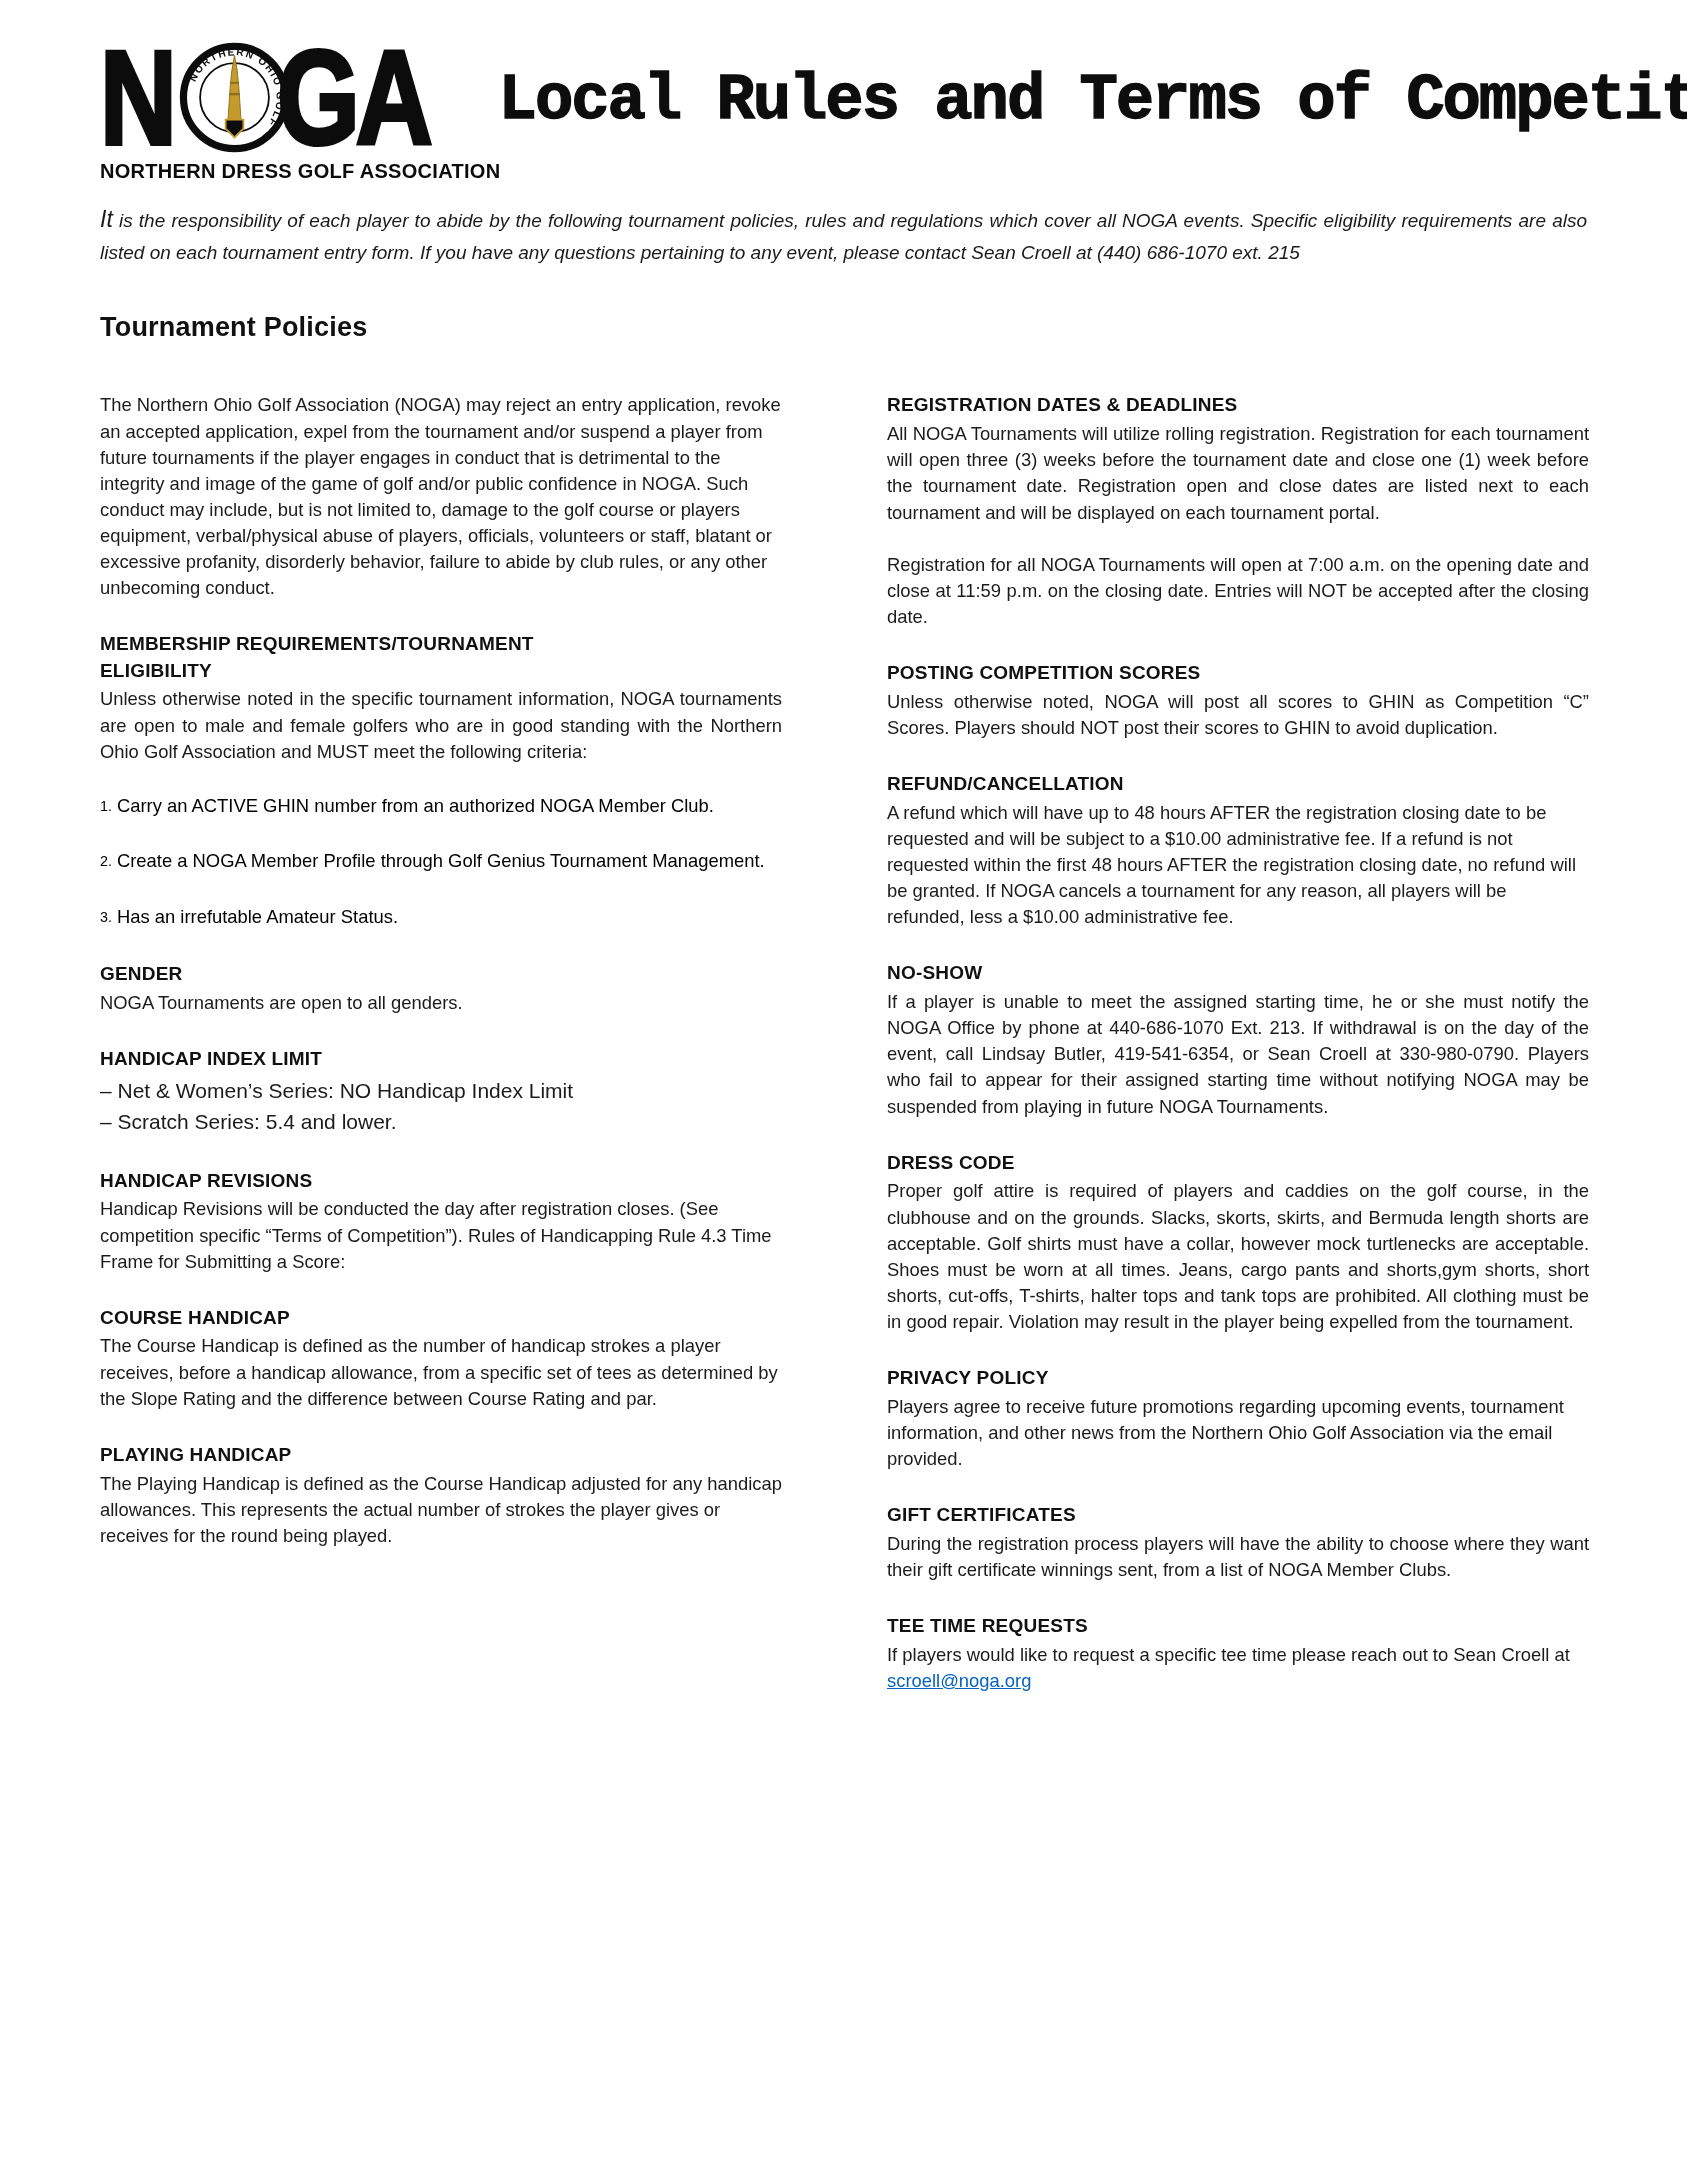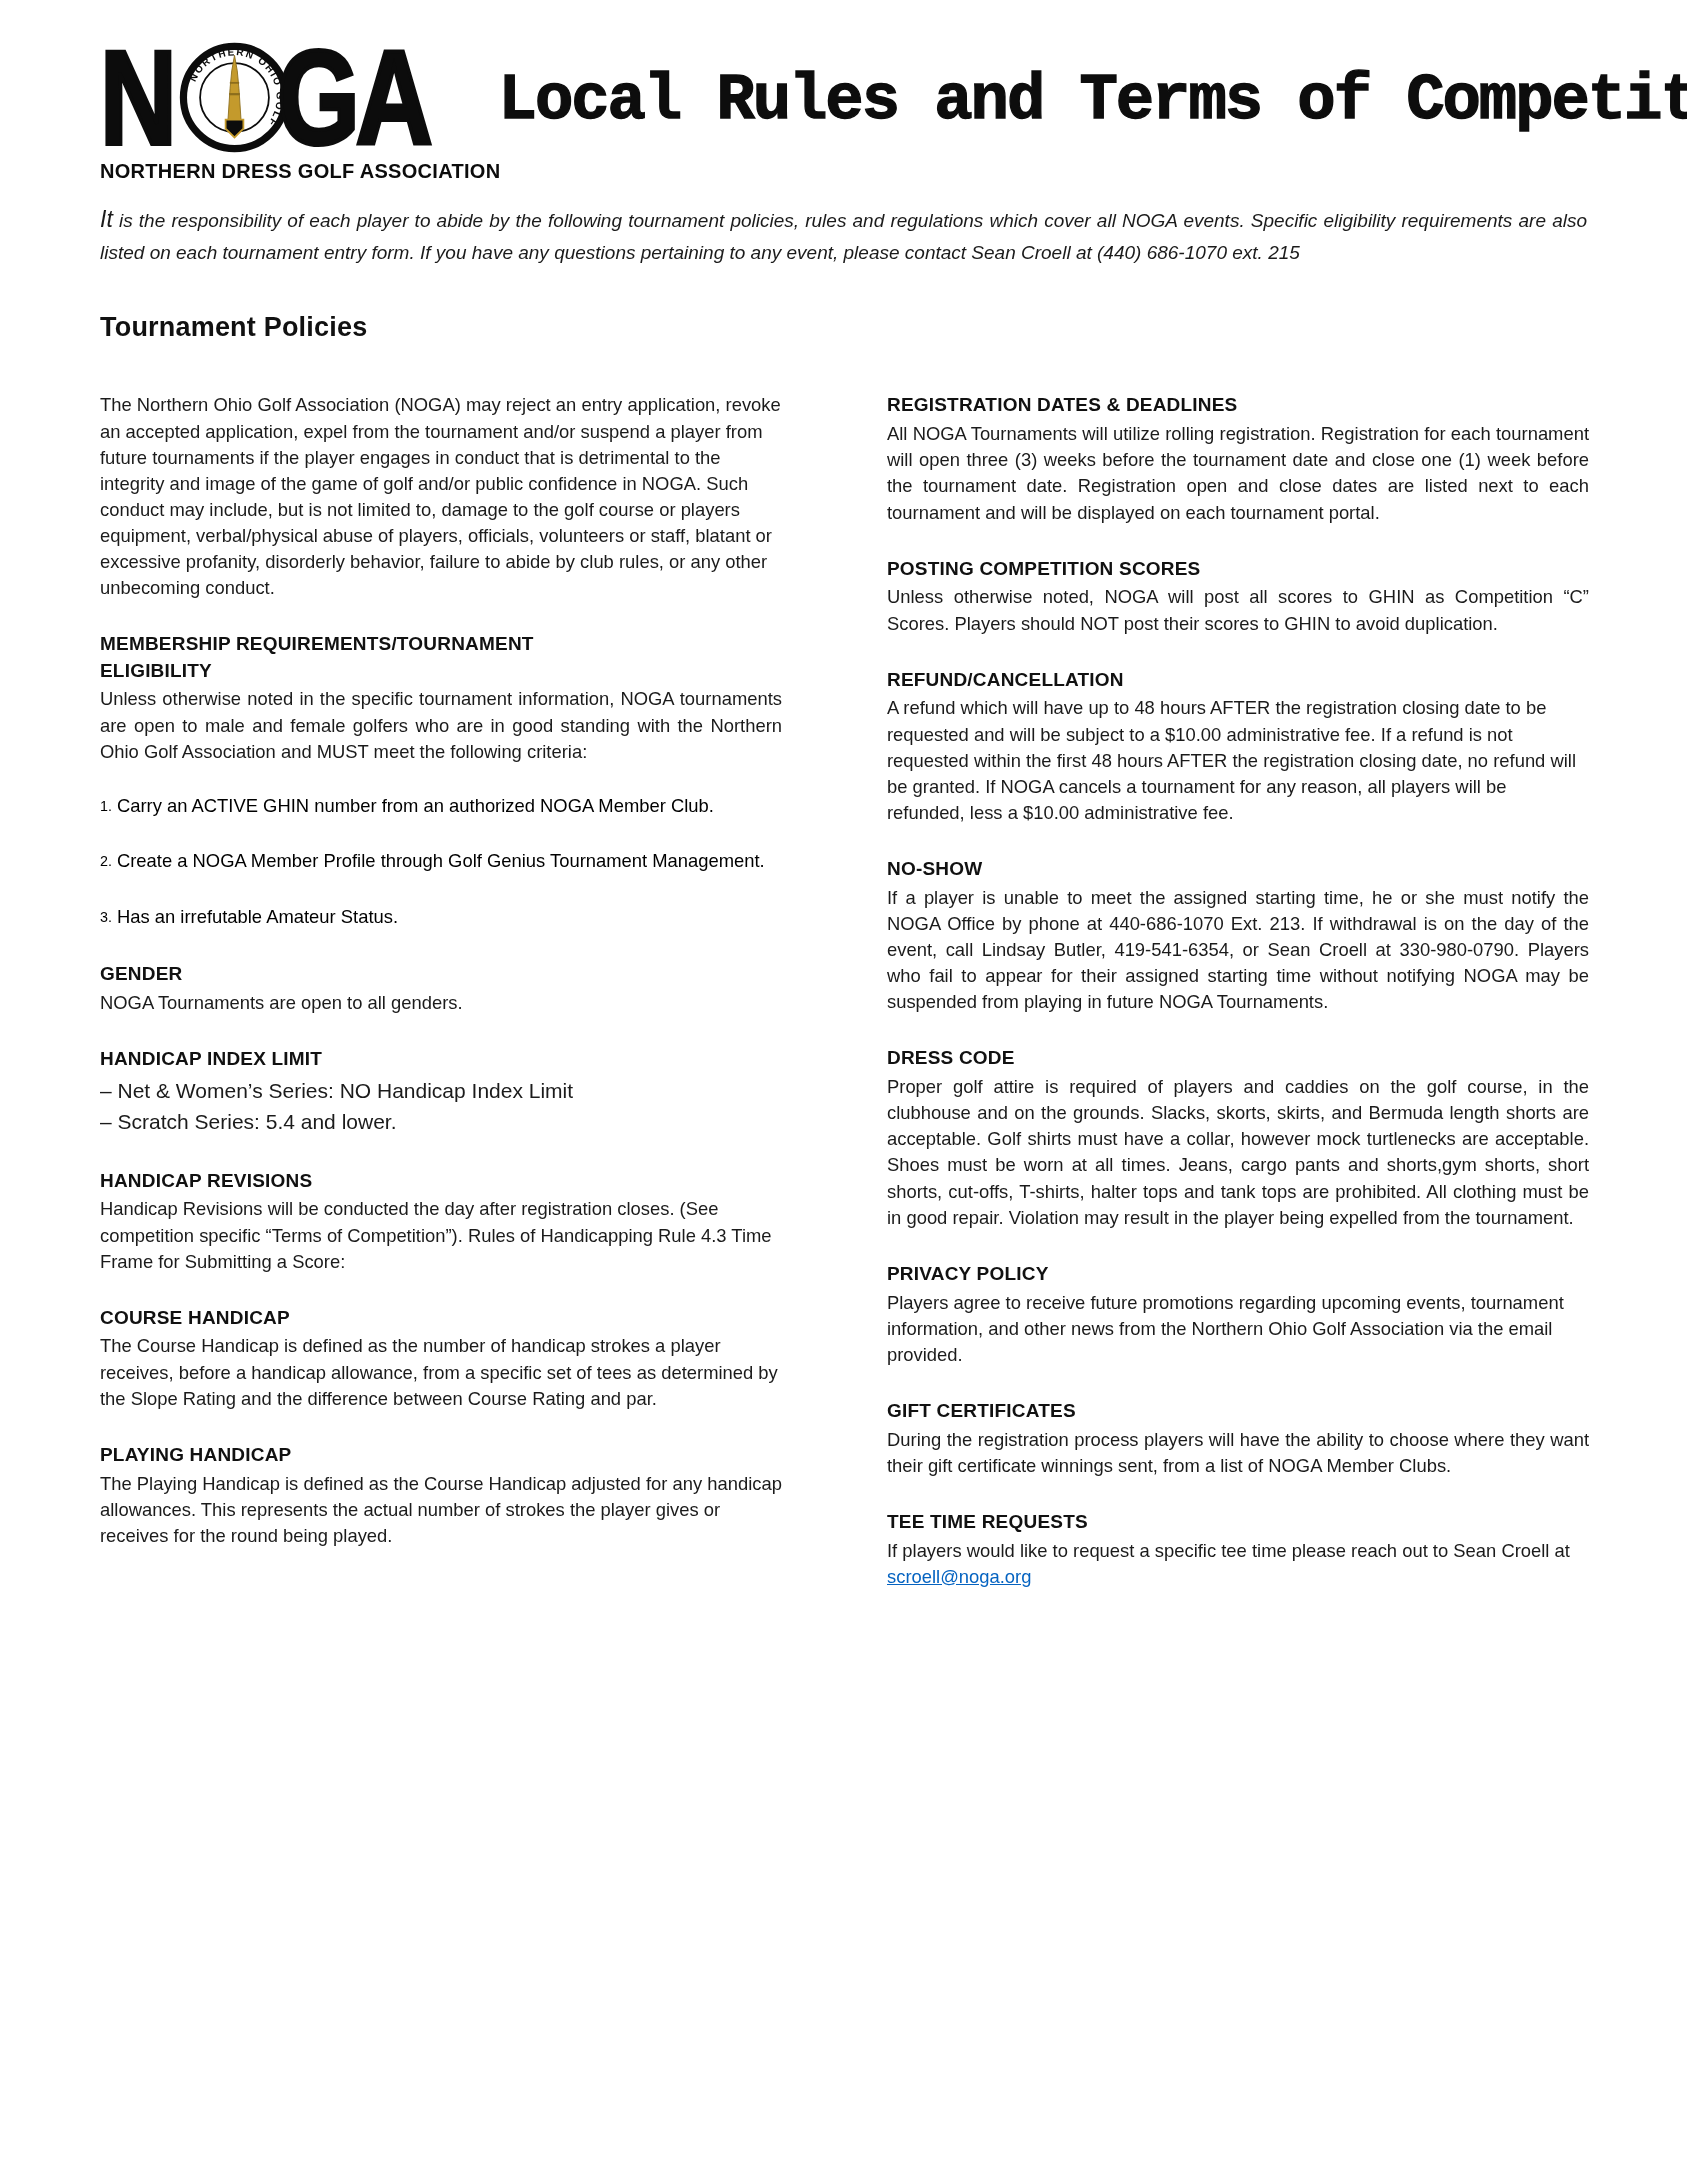--- a/index.html
+++ b/index.html
@@ -185,20 +185,21 @@
         <p class="pt">The Playing Handicap is defined as the Course Handicap adjusted for any handicap allowances. This represents the actual number of strokes the player gives or receives for the round being played.</p>
       </section>
 
     </div>
 
     <div class="col right">
 
       <section class="policy">
         <h3 class="ph">REGISTRATION  DATES  &amp;  DEADLINES</h3>
         <p class="pt just">All NOGA Tournaments will utilize rolling registration. Registration for each tournament will open three (3) weeks before the tournament date and close one (1) week before the tournament date. Registration open and close dates are listed next to each tournament and will be displayed on each tournament portal.</p>
+        <p class="pt just">Registration for all NOGA Tournaments will open at 7:00 a.m. on the opening date and close at 11:59 p.m. on the closing date. Entries will NOT be accepted after the closing date.</p>
       </section>
 
       <section class="policy">
         <h3 class="ph">POSTING COMPETITION SCORES</h3>
         <p class="pt just">Unless otherwise noted, NOGA will post all scores to GHIN as Competition “C” Scores. Players should NOT post their scores to GHIN to avoid duplication.</p>
       </section>
 
       <section class="policy">
         <h3 class="ph">REFUND/CANCELLATION</h3>
         <p class="pt">A refund which will have up to 48 hours AFTER the registration closing date to be requested and will be subject to a $10.00 administrative fee. If a refund is not requested within the first 48 hours AFTER the registration closing date, no refund will be granted. If NOGA cancels a tournament for any reason, all players will be refunded, less a $10.00 administrative fee.</p>

